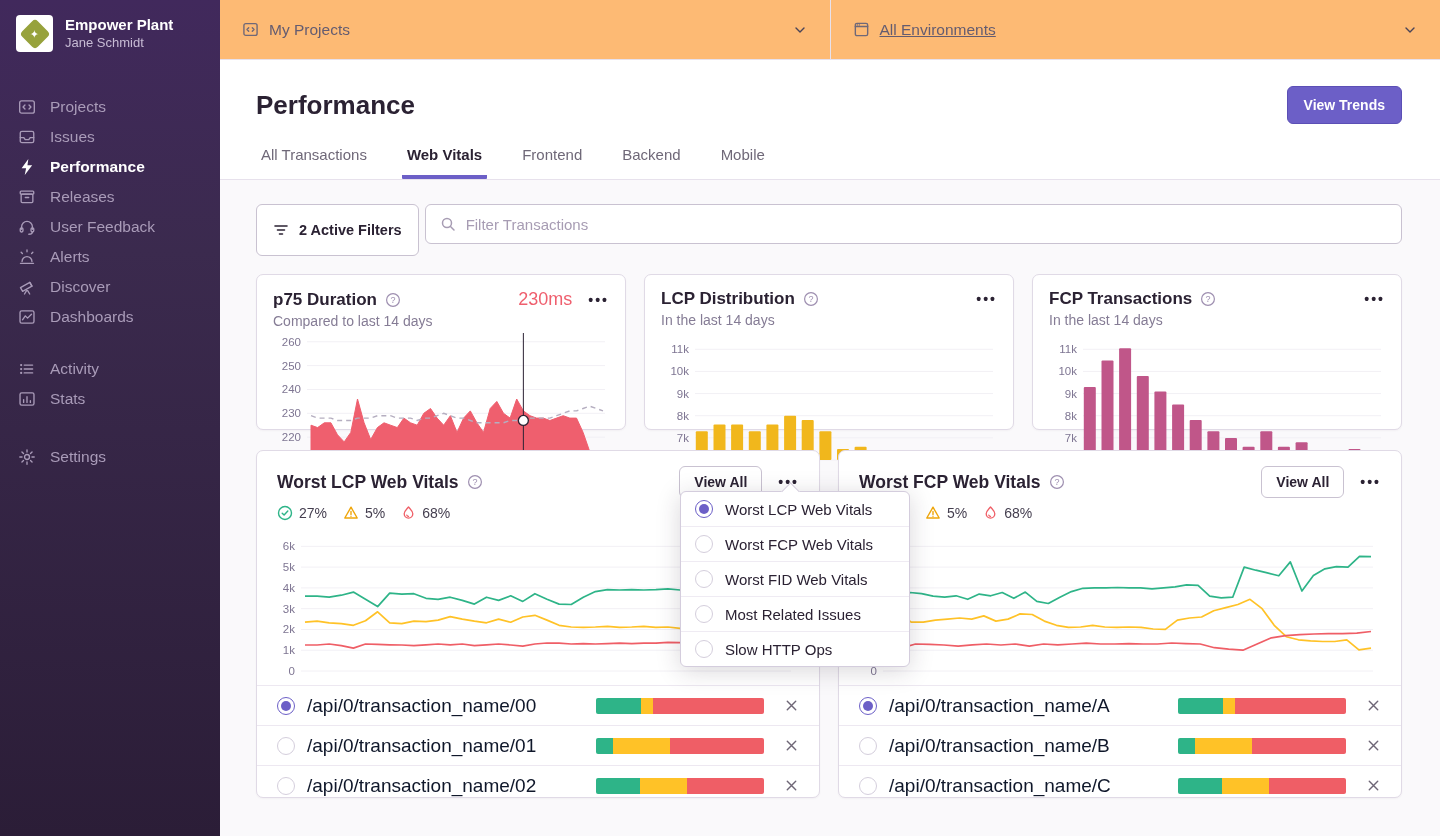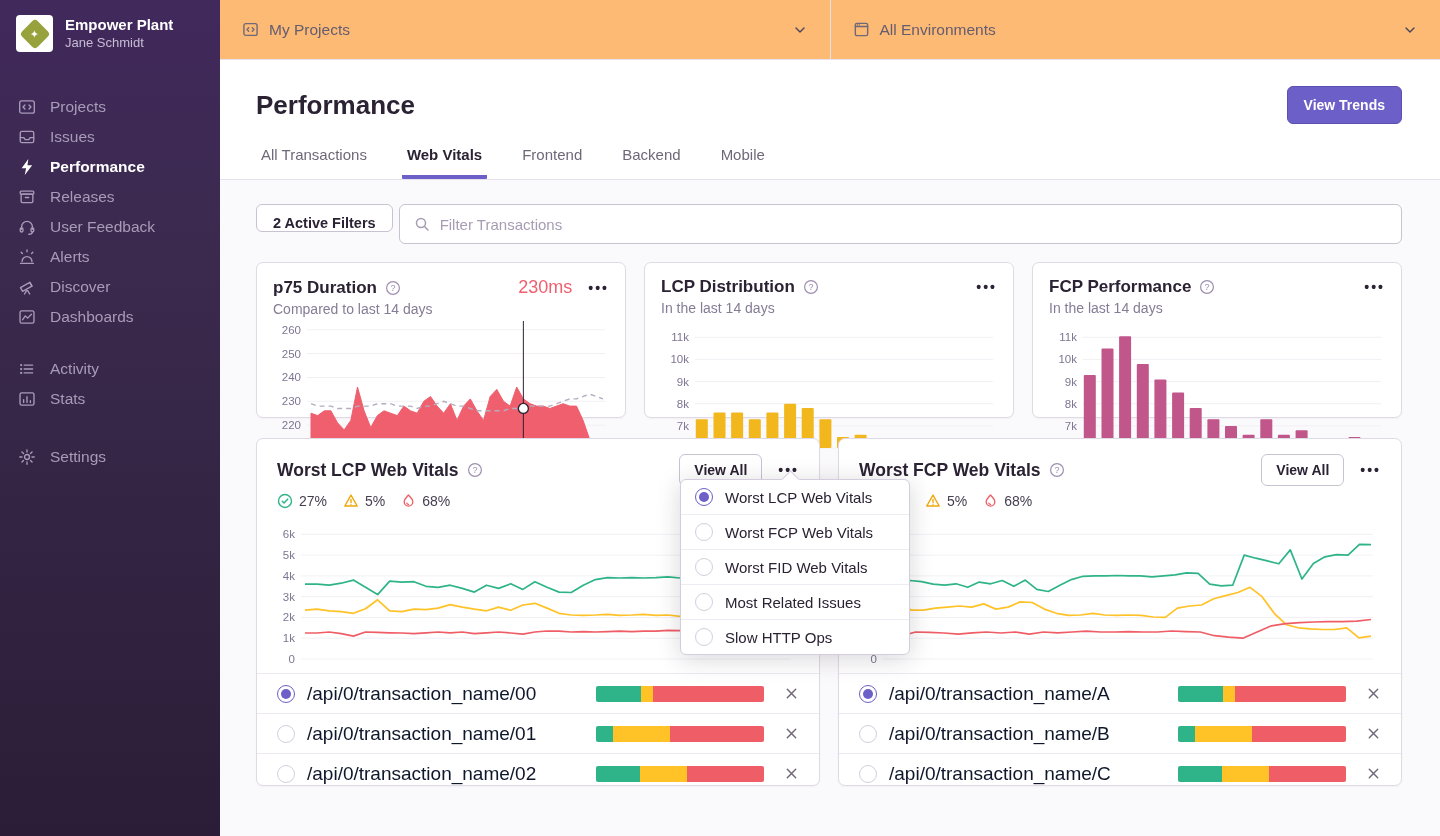--- a/index.html
+++ b/index.html
@@ -20,34 +20,34 @@
   .nav-item { display:flex; align-items:center; gap:14px; padding:6px 18px; font-size:15.5px; cursor:pointer; }
   .nav-item svg { flex:0 0 18px; }
   .nav-item.active { color:#fff; font-weight:bold; }
   .nav-gap { height:22px; }
   .nav-gap-lg { height:28px; }
 
   
   .main { flex:1; display:flex; flex-direction:column; background:#FAF9FB; min-width:0; }
   .topbar { height:60px; background:#fdba74; border-bottom:1px solid #E7E1EC; display:flex; }
   .tb-seg { flex:1; display:flex; align-items:center; gap:10px; padding:0 22px; color:#645C70; font-size:15.5px; cursor:pointer; }
-  .tb-seg + .tb-seg { border-left:1px solid #E7E1EC; }
+  .tb-seg + .tb-seg { border-left:1px solid #E7E1EC;text-decoration:underline; }
   .tb-seg .spacer { flex:1; }
 
   .page-header { background:#fff; padding:26px 38px 0 36px; border-bottom:1px solid #E7E1EC; }
   .ph-row { display:flex; align-items:center; }
   .page-title { font-size:26px; font-weight:600; color:#2B2233; flex:1; }
   .btn-primary { background:#6C5FC7; color:#fff; font-weight:bold; font-size:14px; border:1px solid #5B4FB5; border-radius:6px; padding:10px 16px; cursor:pointer; font-family:inherit; }
   .tabs { display:flex; gap:30px; margin-top:22px; }
   .tab { font-size:15px; color:#6F6878; padding:0 5px 12px 5px; border-bottom:4px solid transparent; cursor:pointer; }
   .tab.active { color:#2B2233; font-weight:600; border-bottom-color:#6C5FC7; border-radius:1px; }
 
   .content { padding:24px 38px 0 36px; }
   .filter-row { display:flex; gap:6px; }
-  .btn-filters { display:flex; align-items:center; gap:10px; background:#fff; border:1px solid #C9C2D1; border-radius:6px; height:28px; padding:0 16px; font-size:14.5px; font-weight:bold; color:#2B2233; cursor:pointer; font-family:inherit;flex-direction:column; }
+  .btn-filters { display:flex; align-items:center; gap:10px; background:#fff; border:1px solid #C9C2D1; border-radius:6px; height:52px; padding:0 16px; font-size:14.5px; font-weight:bold; color:#2B2233; cursor:pointer; font-family:inherit; }
   .search-box { flex:1; display:flex; align-items:center; gap:10px; background:#fff; border:1px solid #C9C2D1; border-radius:6px; height:40px; padding:0 14px; }
   .search-box input { border:none; outline:none; flex:1; font-size:15px; font-family:inherit; color:#2B2233; background:transparent; }
   .search-box input::placeholder { color:#A79CB3; }
 
   .cards-row { display:grid; grid-template-columns:repeat(3,1fr); gap:18px; margin-top:18px; }
   .card { background:#fff; border:1px solid #E0DAE6; border-radius:7px; box-shadow:0 1px 2px rgba(43,34,51,0.04); }
   .sum-card { padding:14px 16px 8px 16px; height:156px; }
   .card-head { display:flex; align-items:center; gap:8px; }
   .card-title { font-size:17px; font-weight:600; color:#2B2233; }
   .card-value { font-size:18px; color:#EF5F6E; margin-left:auto; }
@@ -323,21 +323,21 @@
               <rect x="228.9" y="125.4" width="12.0" height="6.6" fill="#F1B71C" rx="1"></rect>
               <rect x="246.6" y="129.8" width="12.0" height="2.2" fill="#F1B71C" rx="1"></rect>
               <rect x="264.2" y="125.4" width="12.0" height="6.6" fill="#F1B71C" rx="1"></rect>
               <rect x="281.9" y="125.4" width="12.0" height="6.6" fill="#F1B71C" rx="1"></rect>
               <rect x="317.2" y="129.8" width="12.0" height="2.2" fill="#F1B71C" rx="1"></rect>
             </svg>
         </div>
 
         <div class="card sum-card">
           <div class="card-head">
-            <span class="card-title">FCP Performance</span>
+            <span class="card-title">FCP Transactions</span>
             <span class="q-icon">
                 <svg width="16" height="16" viewBox="0 0 16 16">
                   <circle cx="8" cy="8" r="6.4" fill="none" stroke="#9E8FB0" stroke-width="1.2"></circle>
                   <text x="8" y="11" text-anchor="middle" font-size="9" fill="#9E8FB0">?</text>
                 </svg>
               </span>
             <span class="ellipsis no-val">•••</span>
           </div>
           <div class="card-sub">In the last 14 days</div>
           <svg width="336" height="142">

